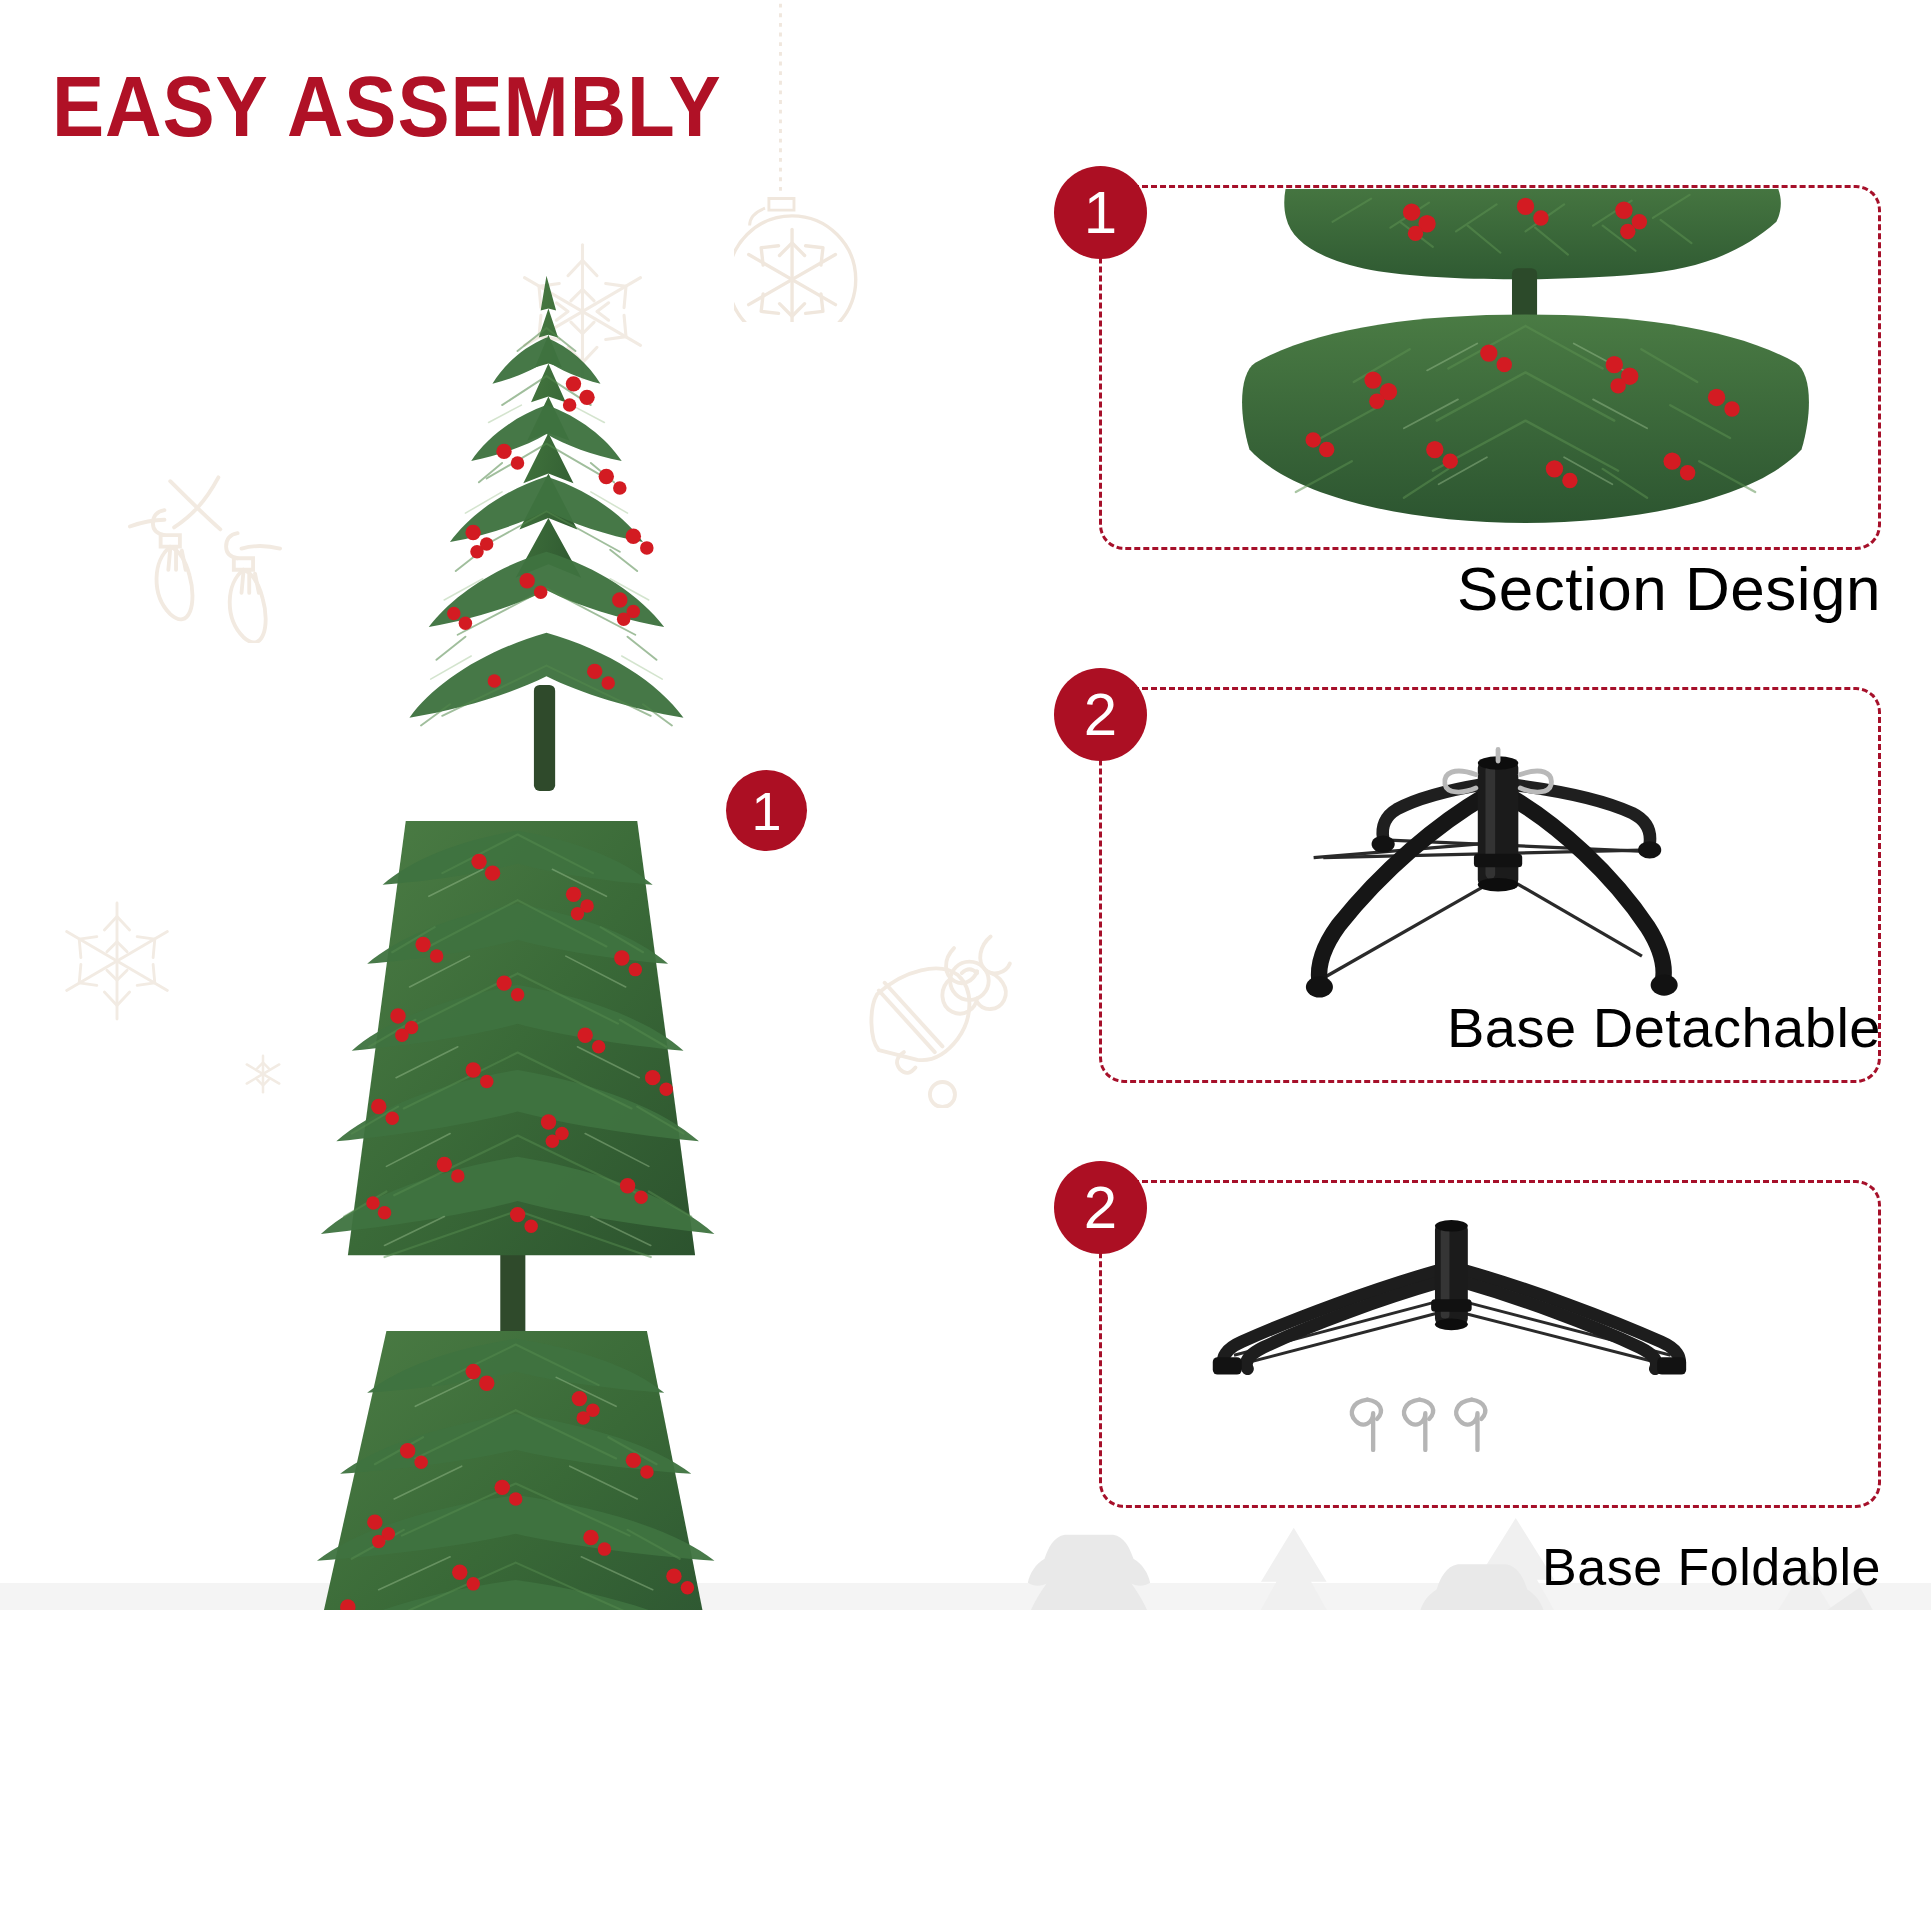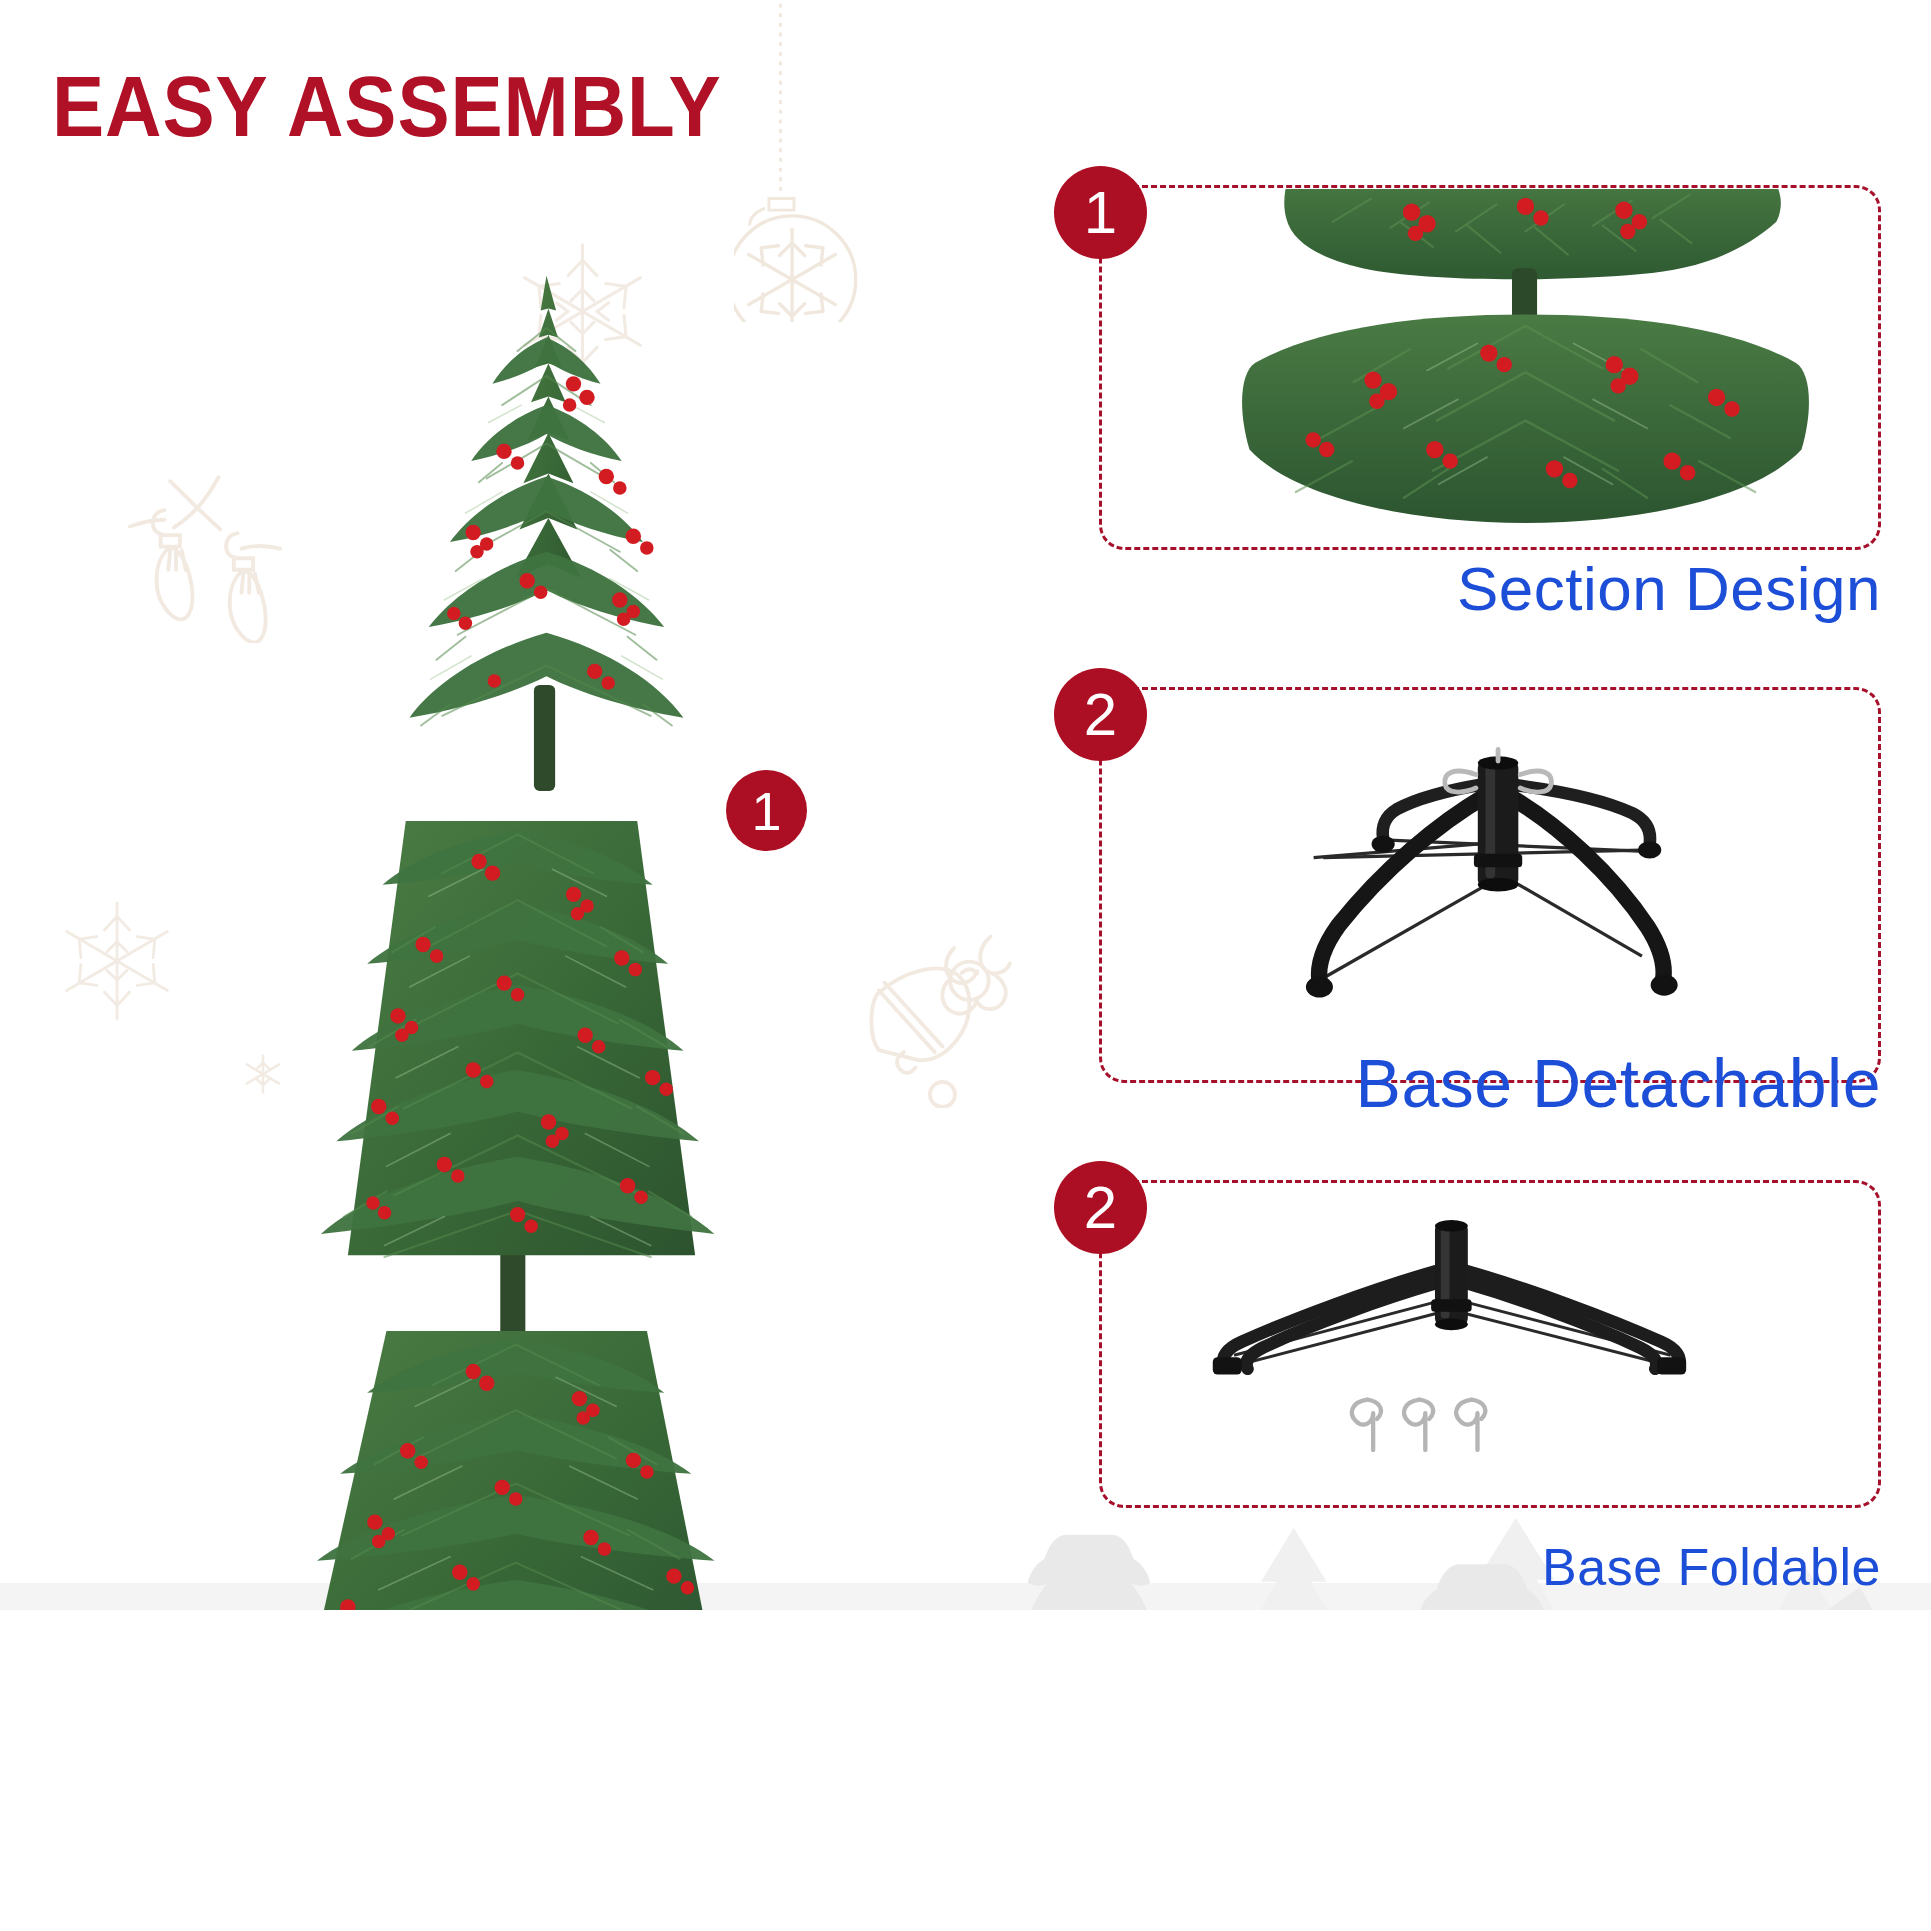--- a/index.html
+++ b/index.html
@@ -58,21 +58,21 @@
     position:absolute;
     border:3.9px dashed #a6102a;
     border-radius:25px;
     box-sizing:border-box;
     background:transparent;
   }
   .caption{
     position:absolute;
     font-family:"Liberation Sans",sans-serif;
     font-weight:300;
-    color:#1d4ed8;
+    color:#000000;
     line-height:1;
     white-space:nowrap;
     text-align:right;
     letter-spacing:0.5px;
   }
 
   
   .art{position:absolute;}
   .art svg{display:block;}
 </style>
@@ -556,21 +556,21 @@
         <rect x="356" y="124" width="50" height="14" rx="4" fill="#111"></rect>
 
         <g stroke="#b9b9b9" stroke-width="5" fill="none" stroke-linecap="round">
           <path d="M358 42 C 336 34 324 40 326 52 C 328 62 344 62 358 56"></path>
           <path d="M404 42 C 426 34 438 40 436 52 C 434 62 418 62 404 56"></path>
           <path d="M381 16 L381 28"></path>
         </g>
       </svg>
     </div>
     <div class="badge" style="left:1054px;top:668px;width:93px;height:93px;font-size:60px;">2</div>
-    <div class="caption" style="left:915px;top:1049px;width:966px;font-size:68px;">Base Detachable</div>
+    <div class="caption" style="left:915px;top:1000px;width:966px;font-size:56px;">Base Detachable</div>
 
     <div class="panel" style="left:1099px;top:1180px;width:782px;height:328px;"></div>
     <div class="art" style="left:1149px;top:1218px;">
       <svg width="599" height="261" viewBox="0 0 620 270">
 
         <g stroke="#2a2a2a" stroke-width="3" fill="none">
           <path d="M300 86 L88 142"></path>
           <path d="M324 86 L540 142"></path>
           <path d="M300 98 L100 150"></path>
           <path d="M324 98 L528 150"></path>

